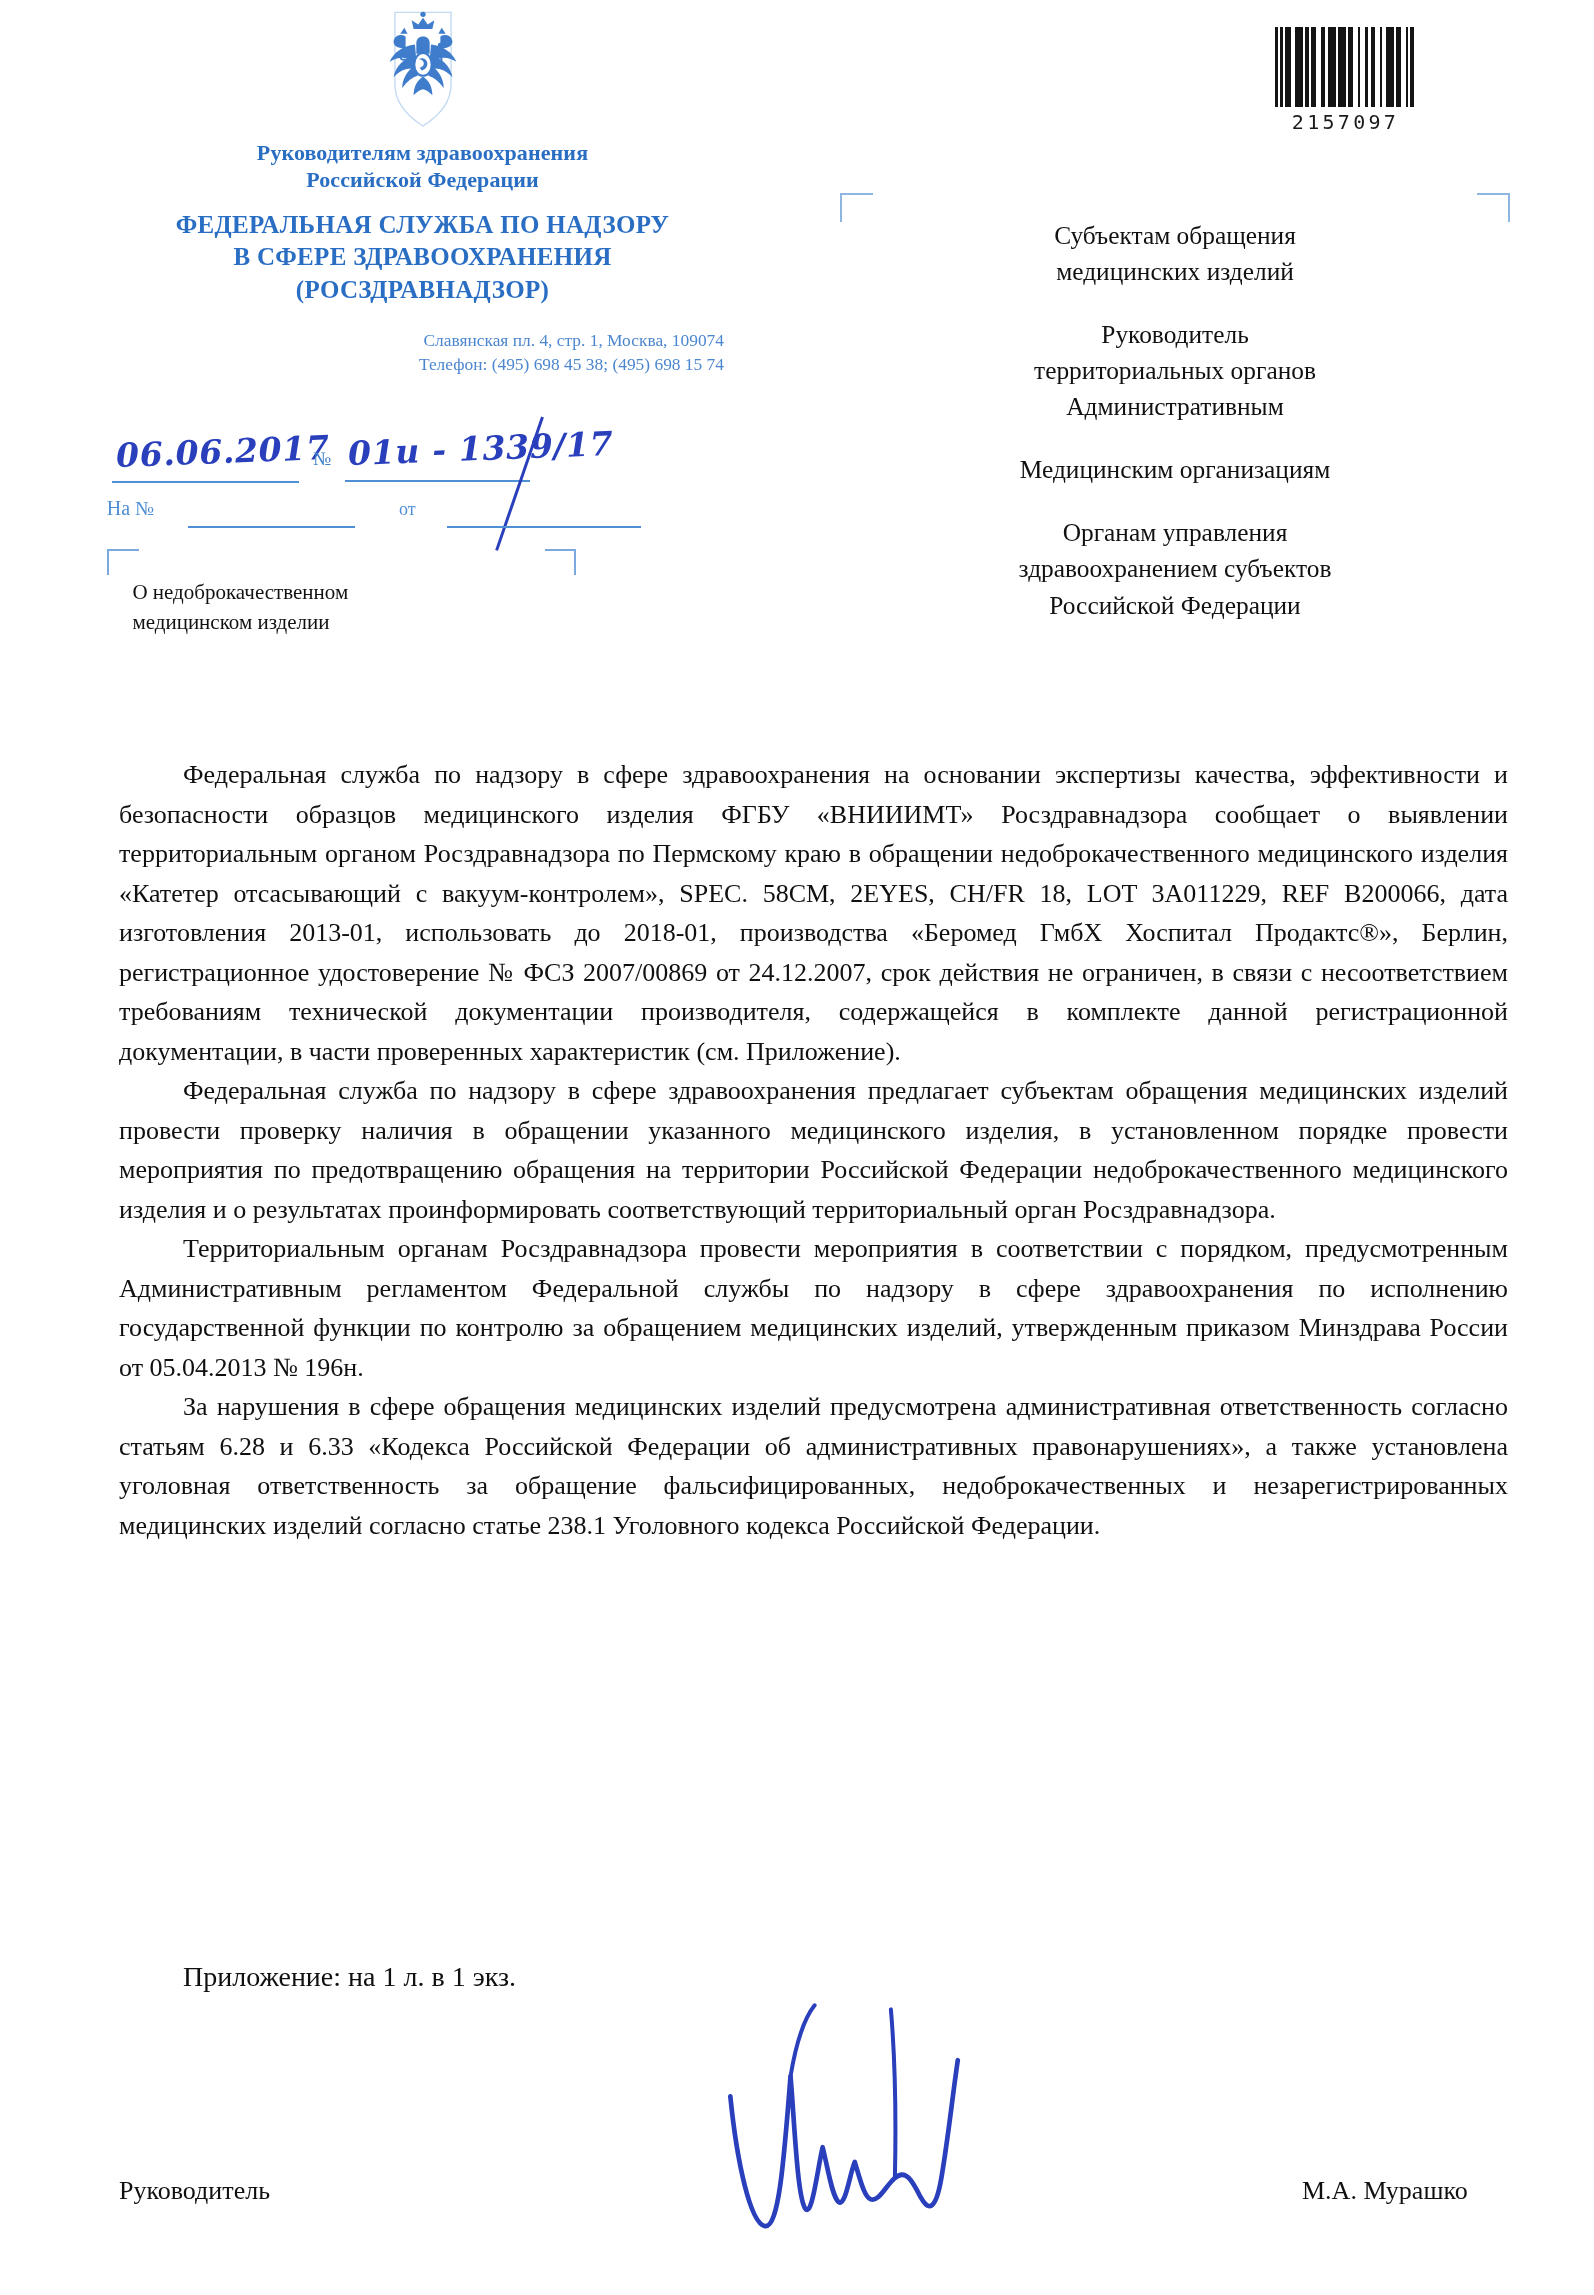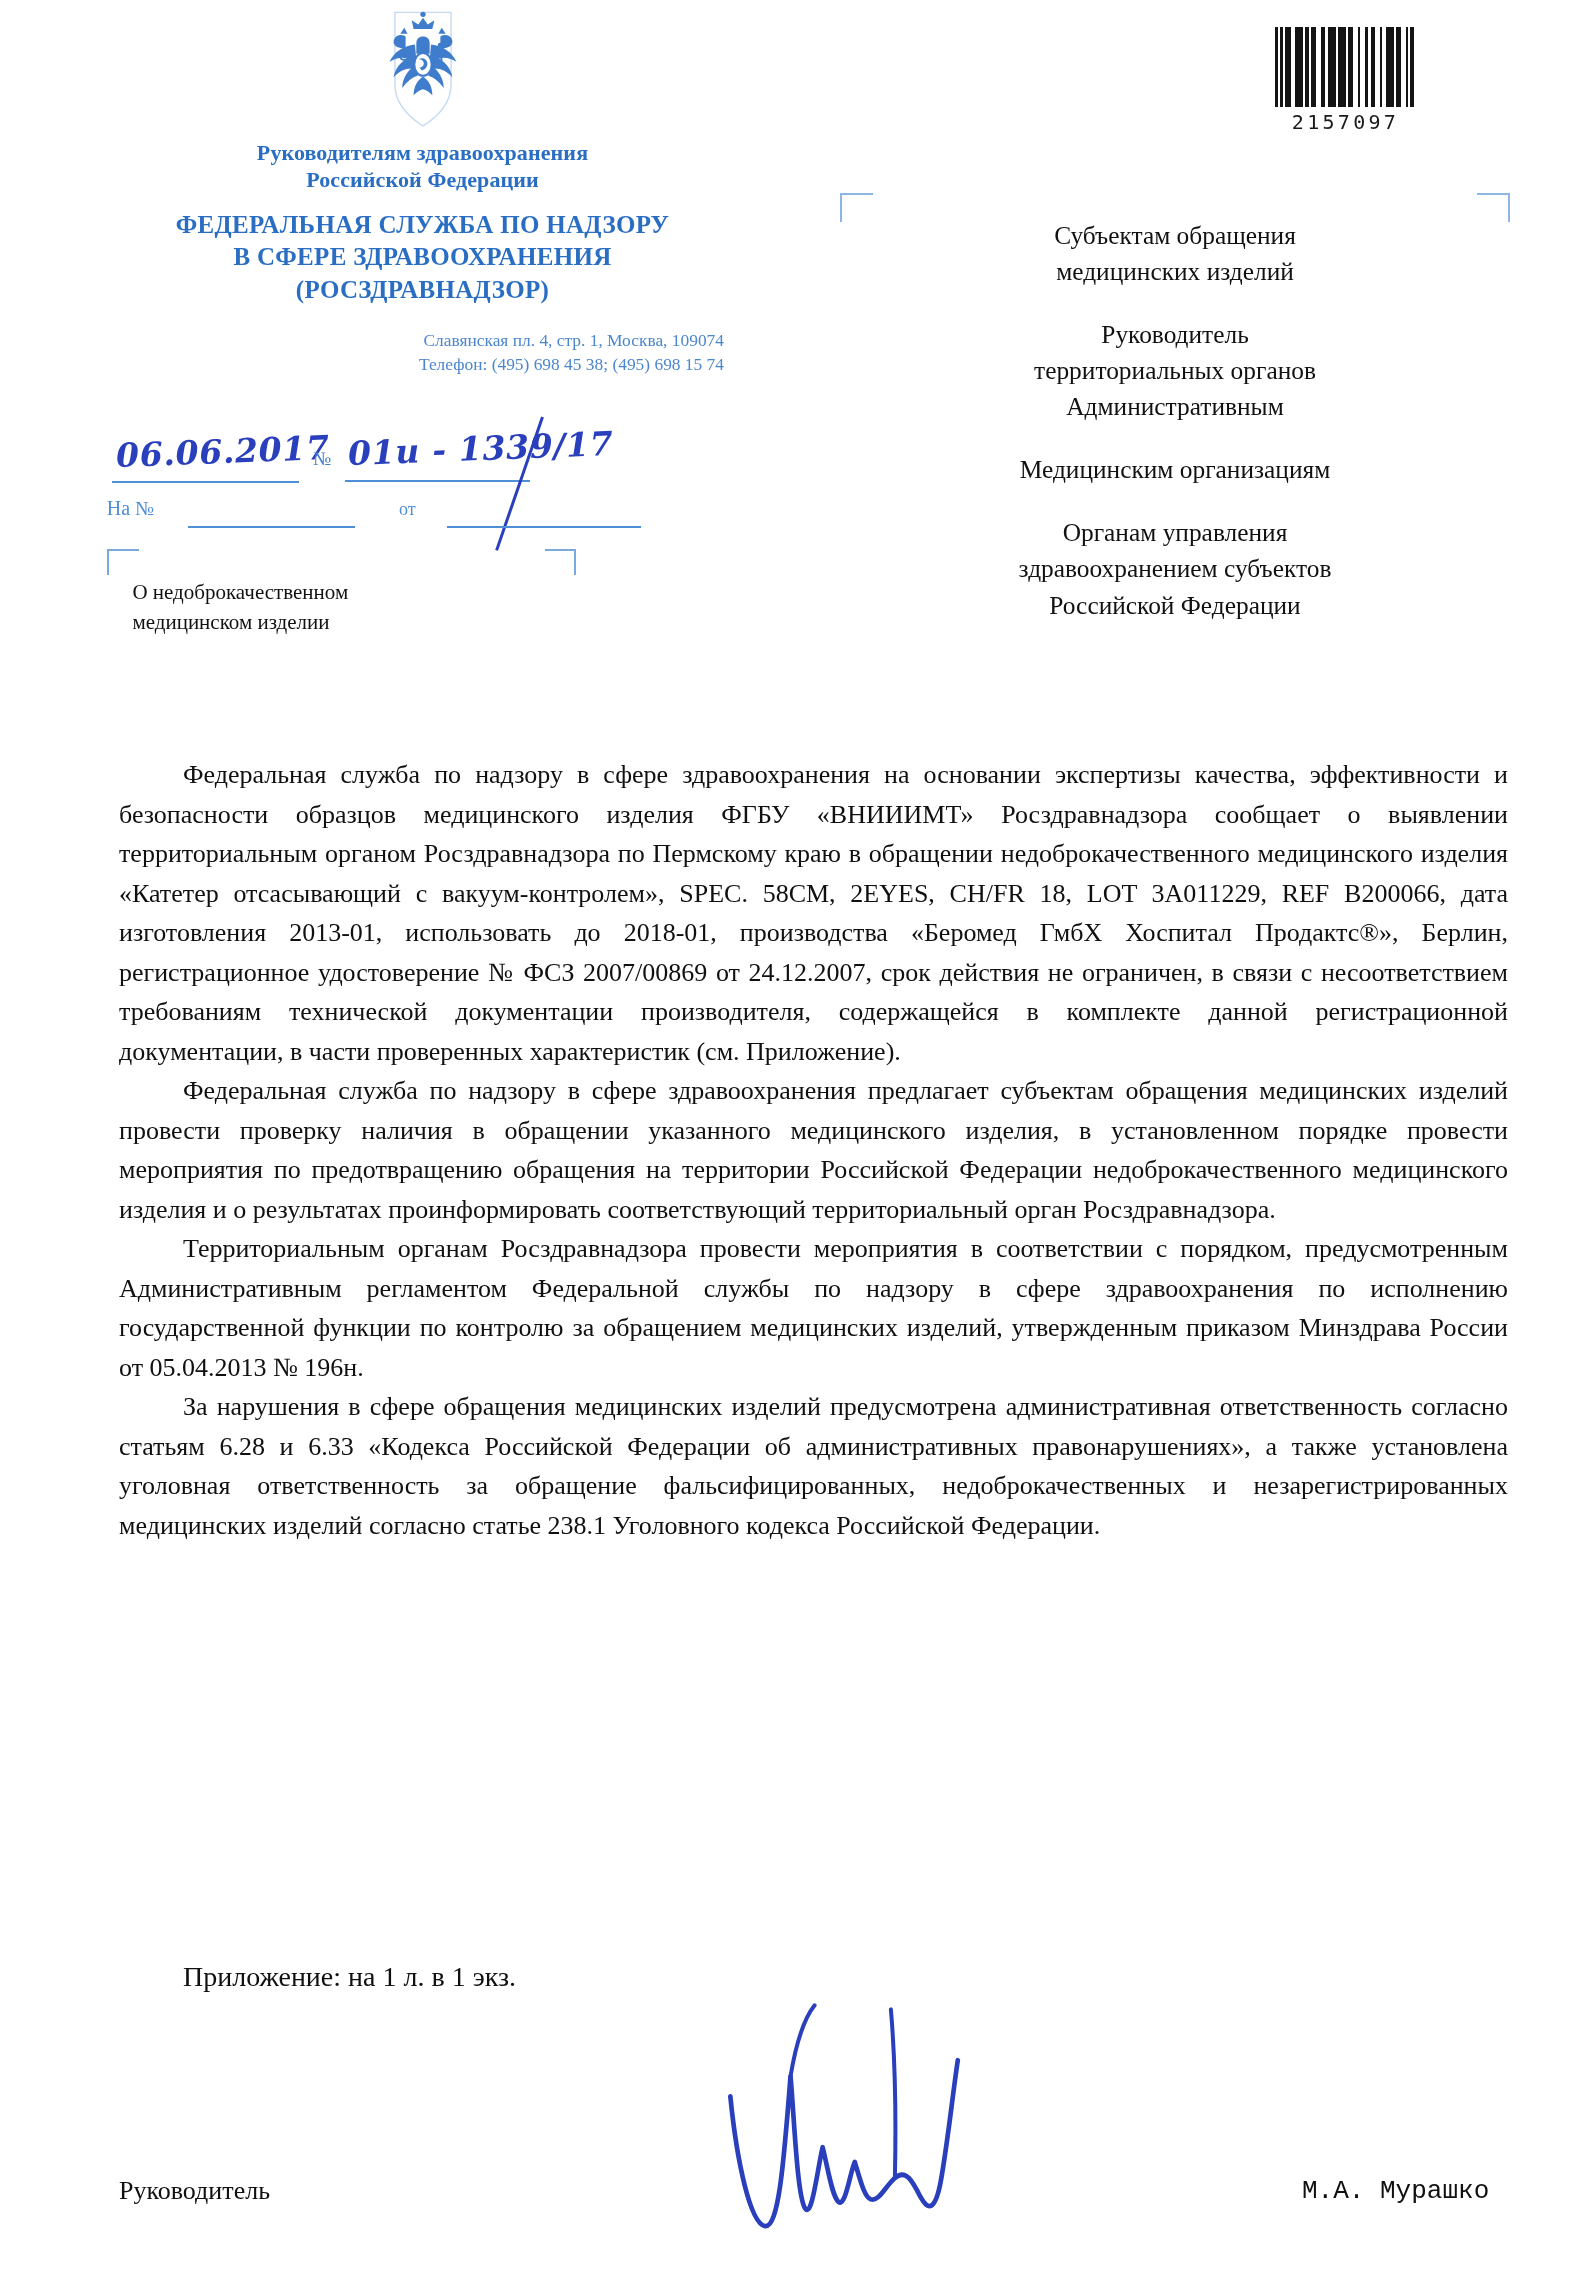--- a/index.html
+++ b/index.html
@@ -223,21 +223,20 @@
     top: 2176px;
     font-size: 26px;
     color: #101010;
   }
   .sig-name {
     position: absolute;
     left: 1302px;
     top: 2176px;
     font-size: 26px;
     color: #101010;
-    font-family: Liberation Mono, monospace;
   }
   .sig-mark {
     position: absolute;
     left: 690px;
     top: 1996px;
     width: 375px;
     height: 281px;
     pointer-events: none;
   }
   .sig-mark svg { display: block; }

